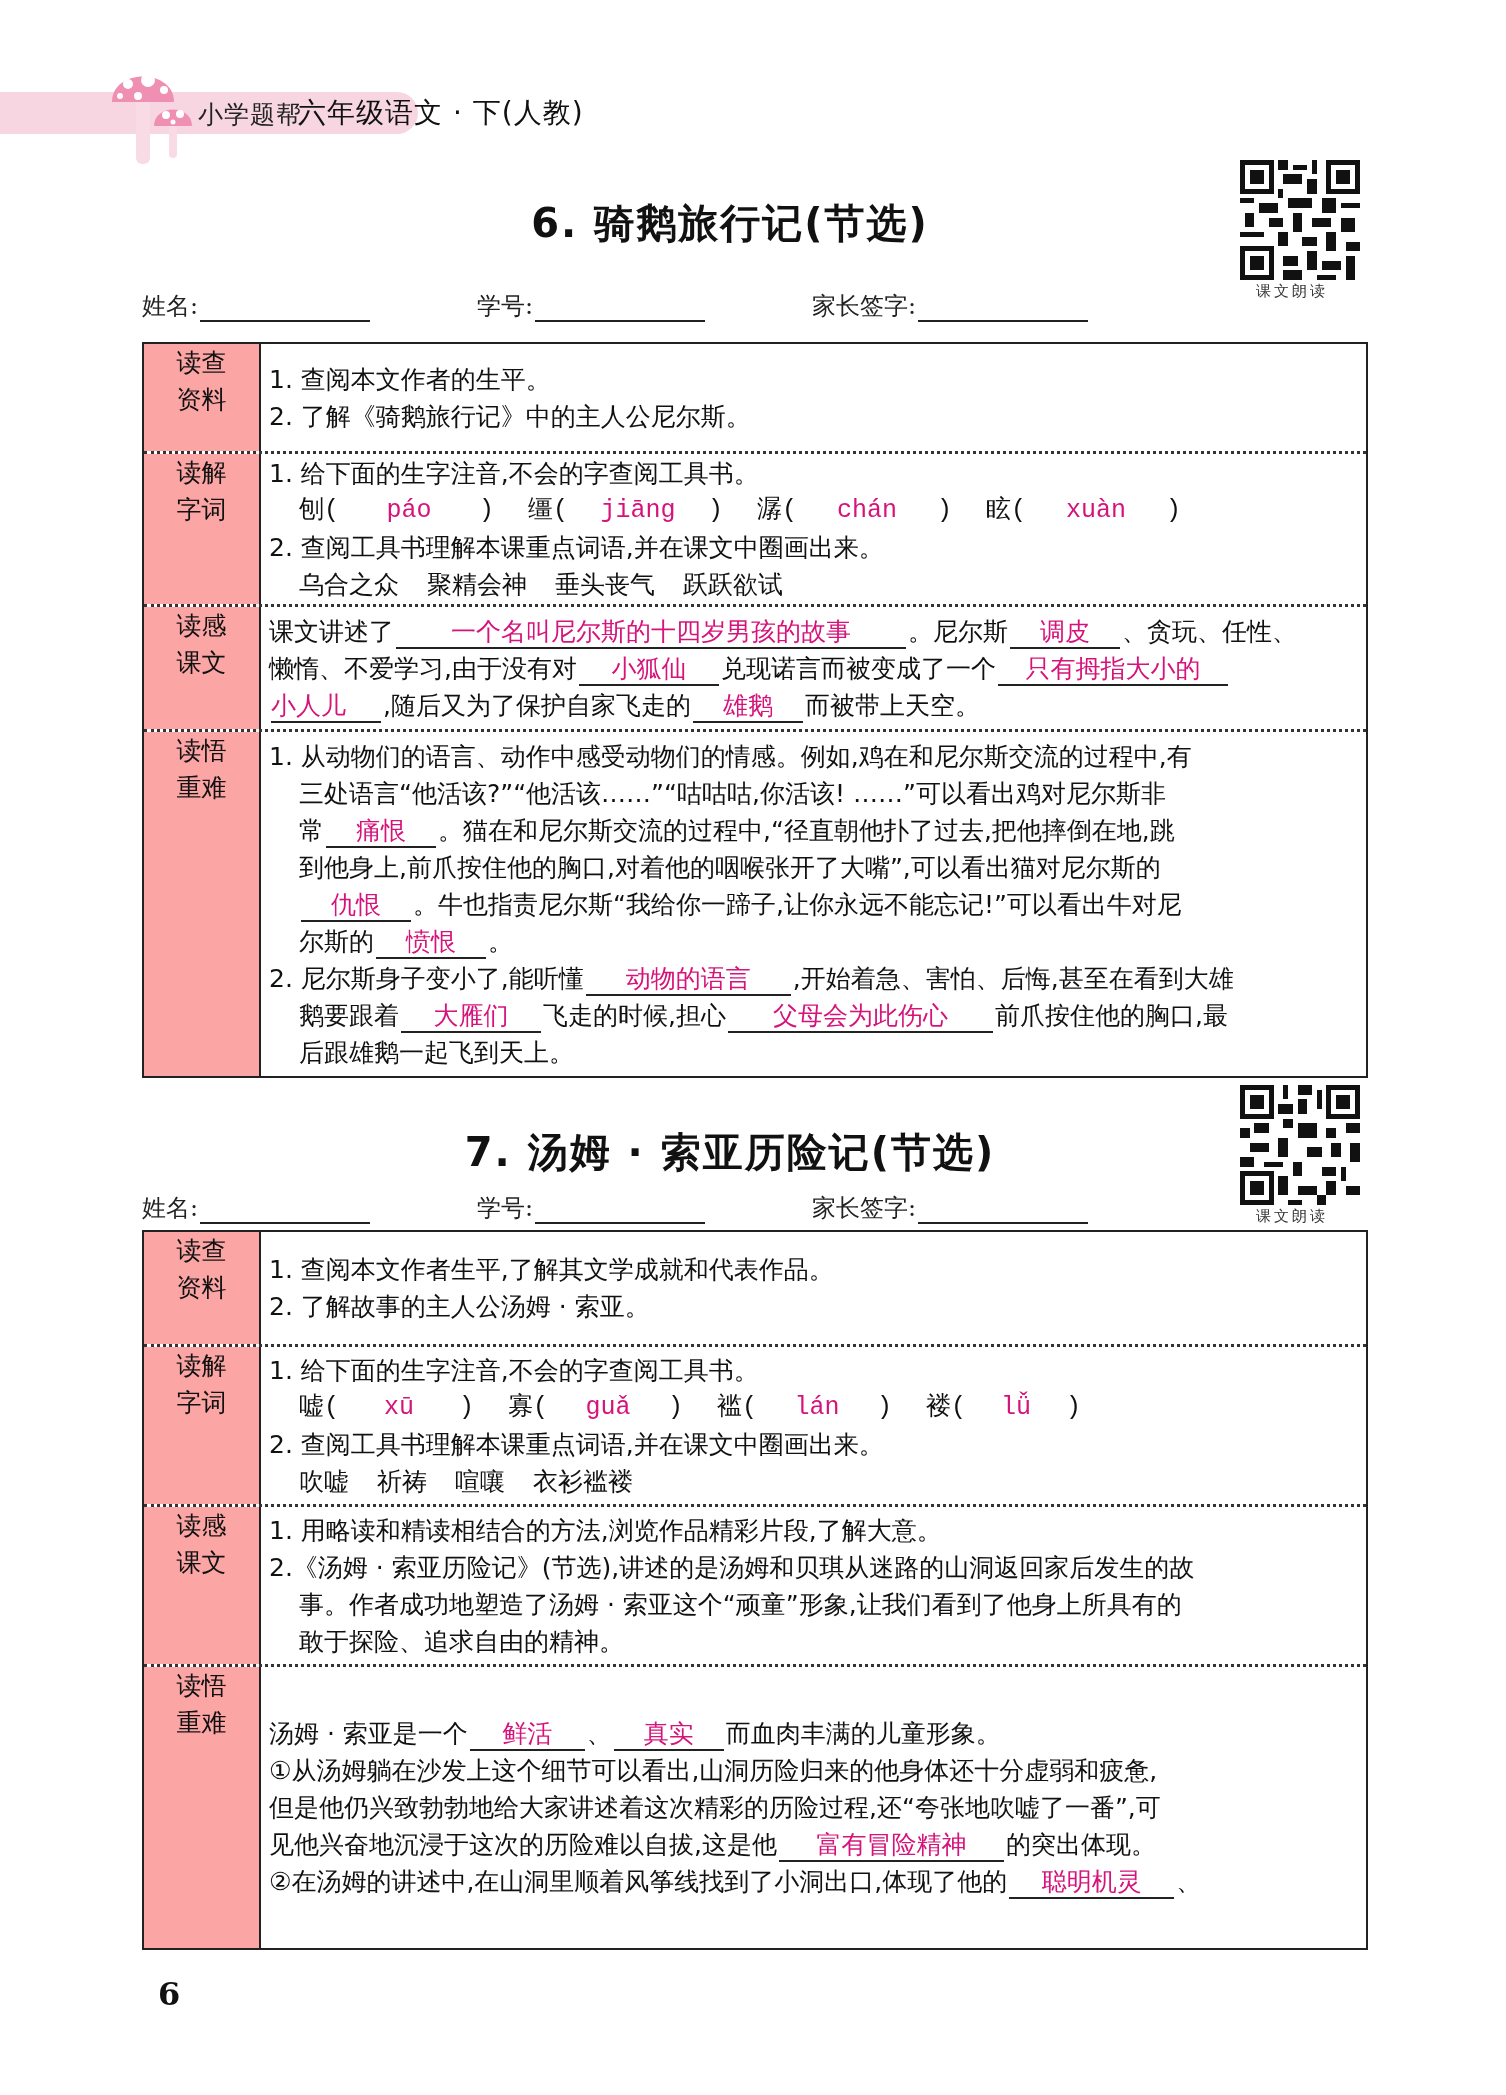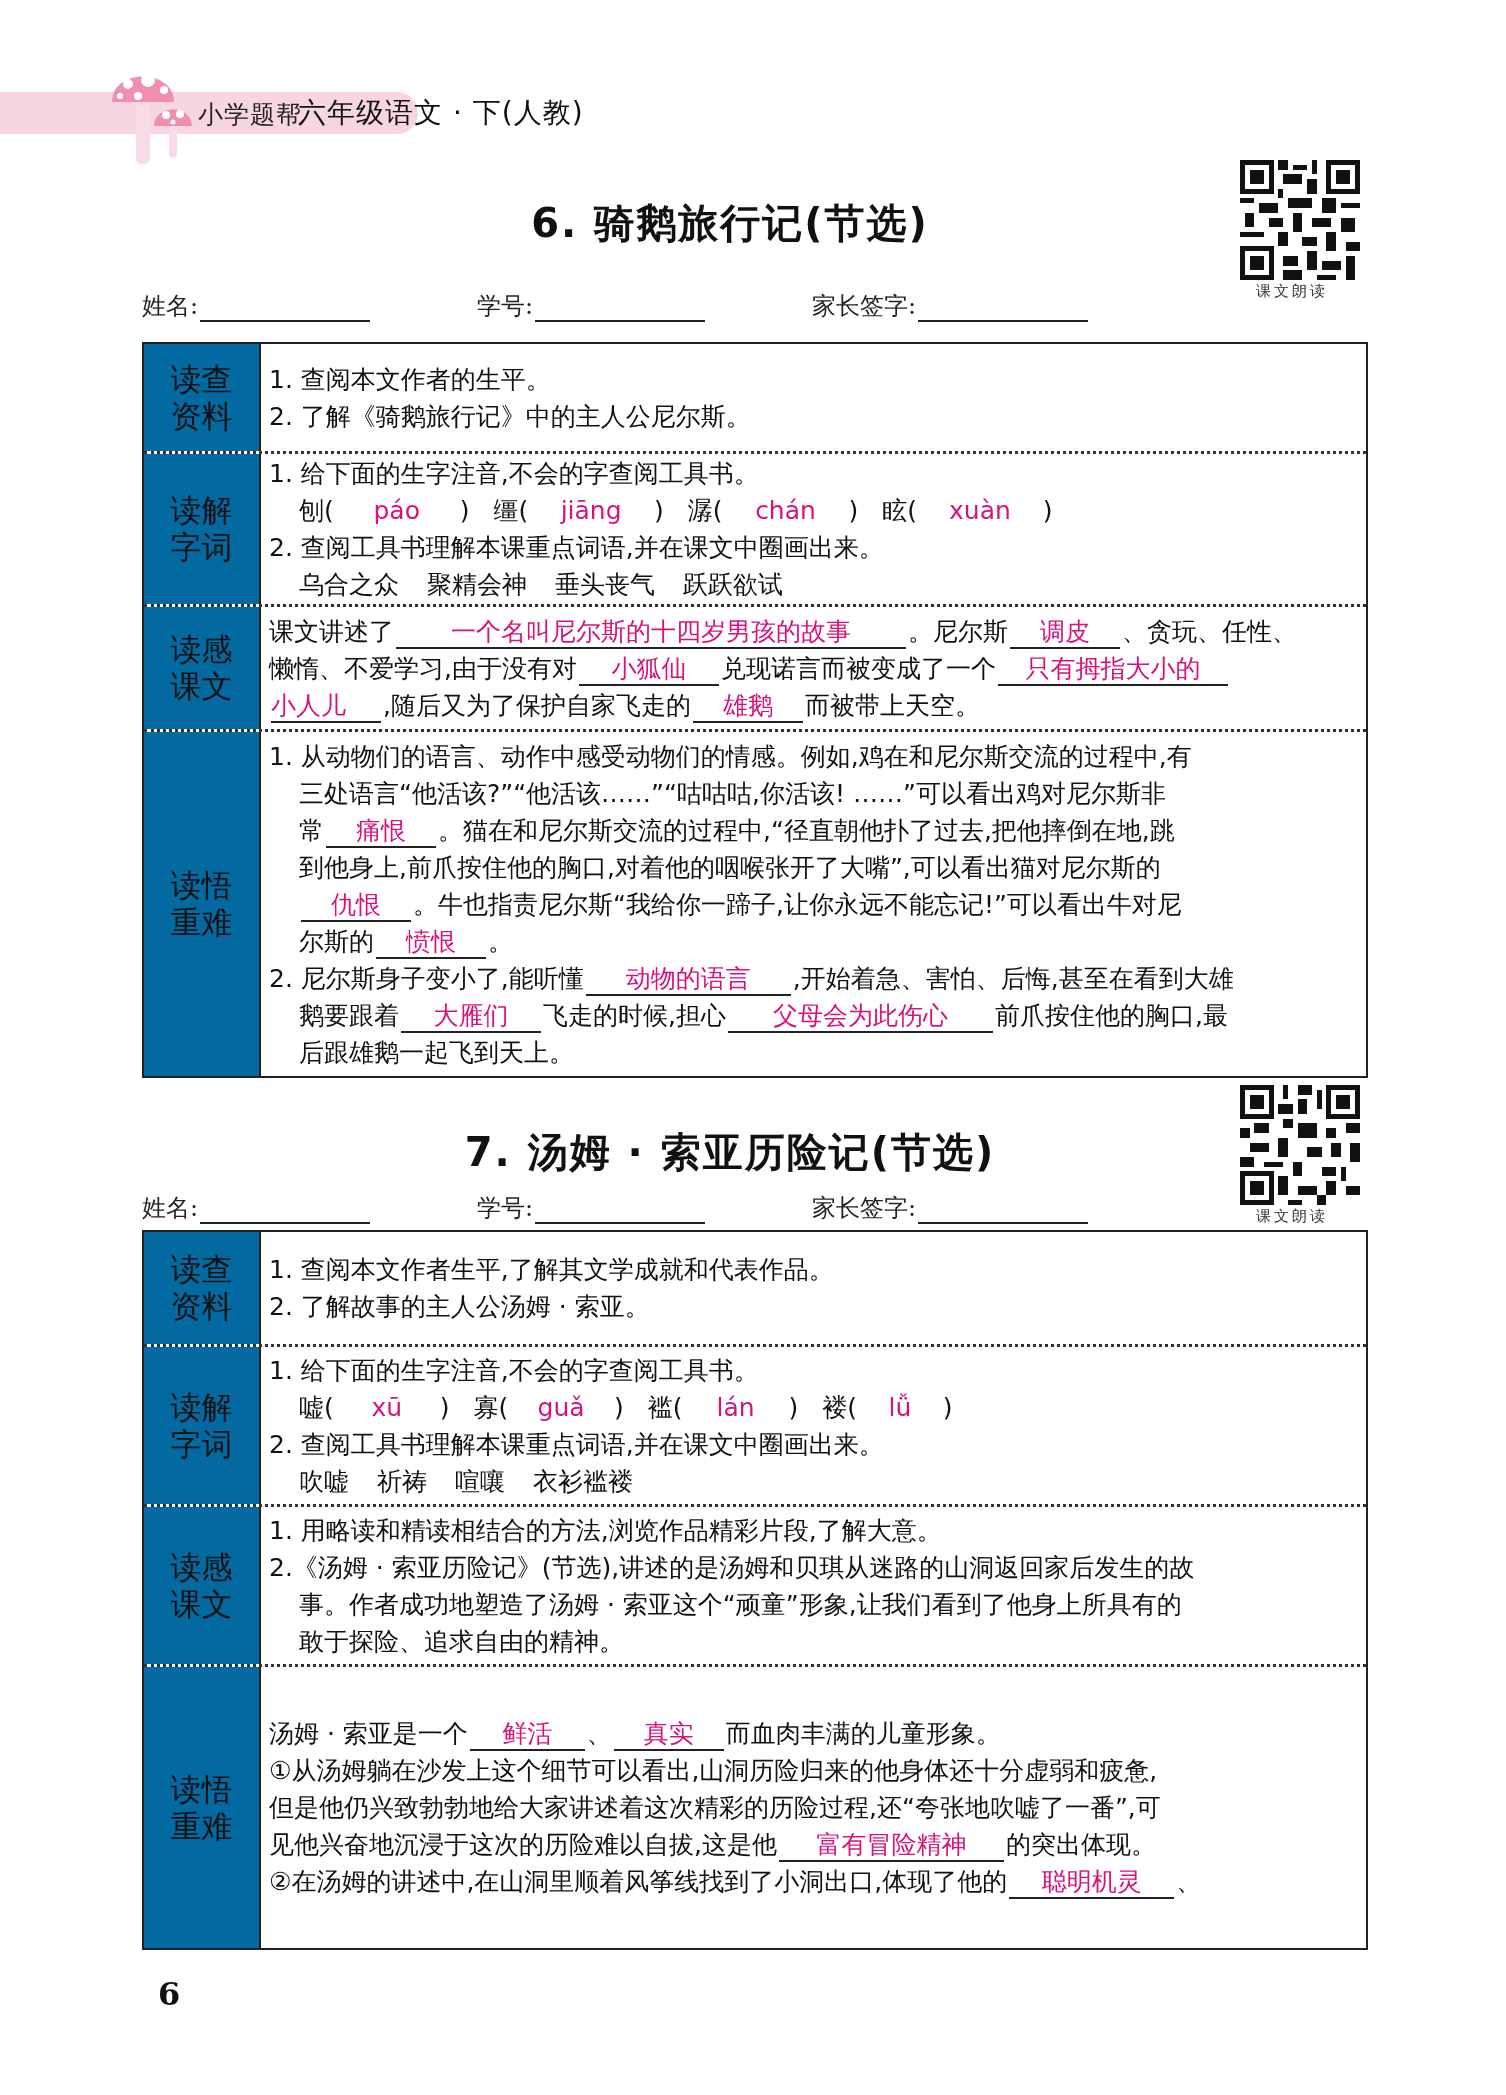--- a/index.html
+++ b/index.html
@@ -17,28 +17,28 @@
 
   .lesson-title { position: absolute; left: 0; width: 1460px; text-align: center; font-size: 40px; font-weight: bold; color: #111; letter-spacing: 2px; }
 
   .info-line { position: absolute; left: 142px; font-family: "DejaVu Serif", serif; font-size: 24px; color: #222; display: flex; }
   .info-item { display: flex; align-items: flex-end; }
   .info-blank { display: inline-block; width: 170px; border-bottom: 2px solid #222; height: 24px; margin-left: 2px; }
 
   .sheet { position: absolute; left: 142px; width: 1226px; border: 2px solid #222; }
   .row { display: flex; border-bottom: 3px dotted #333; }
   .row:last-child { border-bottom: none; }
-  .label { width: 117px; flex: 0 0 117px; background: #0369a1; border-right: 2px solid #222; display: flex; align-items: center; justify-content: center; text-align: center; font-size: 31px; line-height: 37px; color: #111; }
+  .label { width: 117px; flex: 0 0 117px; background: #fca5a5; border-right: 2px solid #222; display: flex; align-items: flex-start; justify-content: center; text-align: center; font-size: 25px; line-height: 37px; color: #111; }
   .content { flex: 1; padding: 0 12px 0 8px; font-size: 25px; line-height: 37px; color: #111; display: flex; flex-direction: column; justify-content: center; }
   .line { white-space: nowrap; }
   .indent { padding-left: 30px; }
   .ans { color: #d6137a; font-family: "DejaVu Serif", serif; }
   .blank { display: inline-block; border-bottom: 2px solid #222; text-align: center; line-height: 30px; margin: 0 2px; }
   .py { color: #d6137a; display: inline-block; text-align: center; min-width: 110px; }
-  .pinyin-row { display: flex; gap: 24px; padding-left: 30px; }
+  .pinyin-row { display: flex; gap: 34px; padding-left: 30px; font-family: Liberation Mono, monospace; }
   .word-row { display: flex; gap: 28px; padding-left: 30px; }
 
   .page-number { position: absolute; left: 158px; top: 1975px; font-family: "DejaVu Serif", serif; font-weight: bold; font-size: 32px; color: #111; }
 </style>
 </head>
 <body>
 
 <div class="header-band"></div>
 <svg class="mushroom-big" viewBox="0 0 70 110">
   <rect x="28" y="40" width="14" height="66" rx="6" fill="#f9dbe6"></rect>

